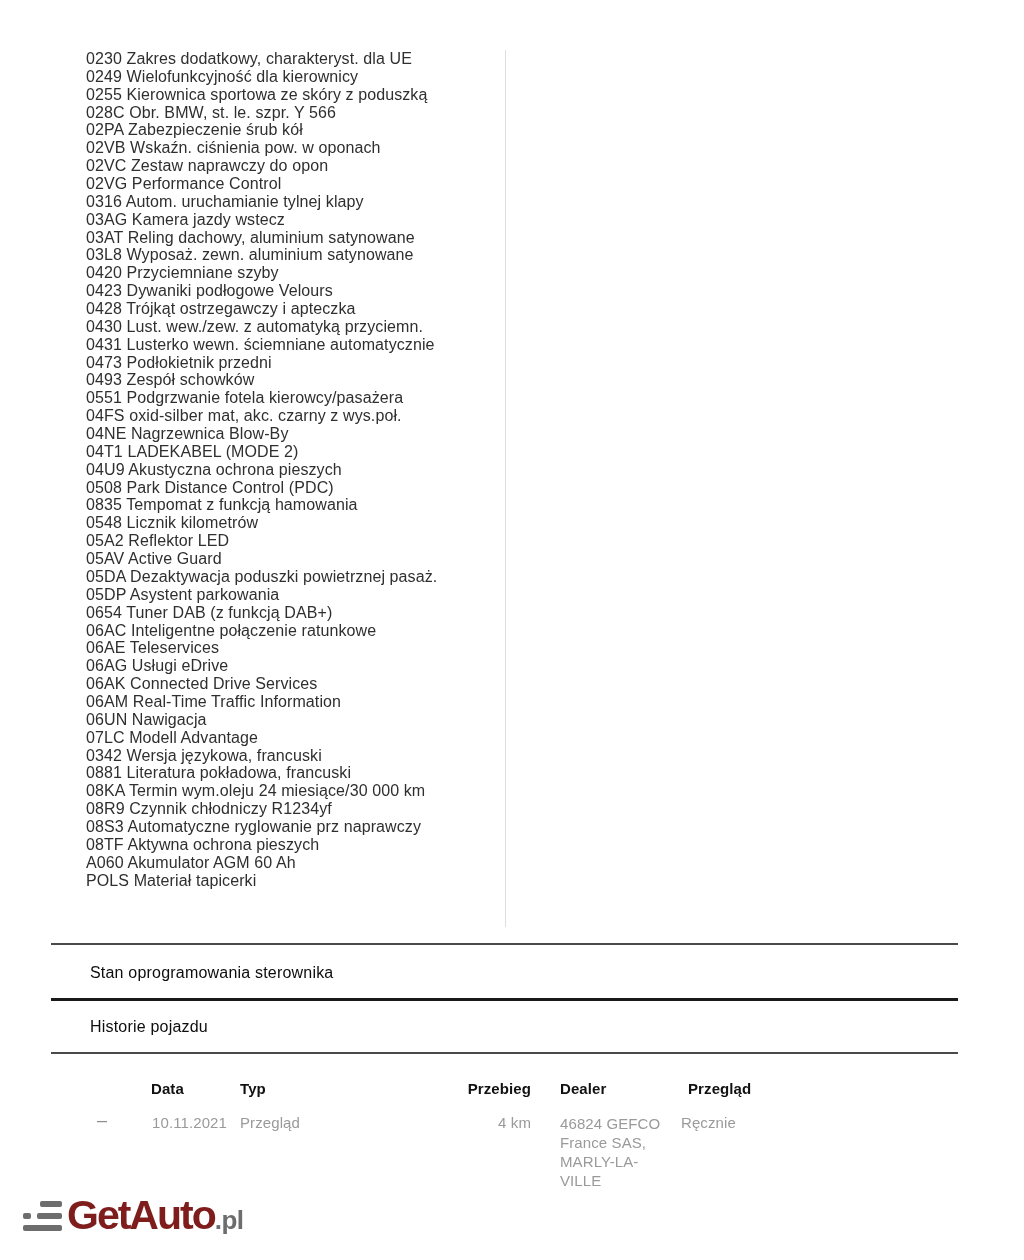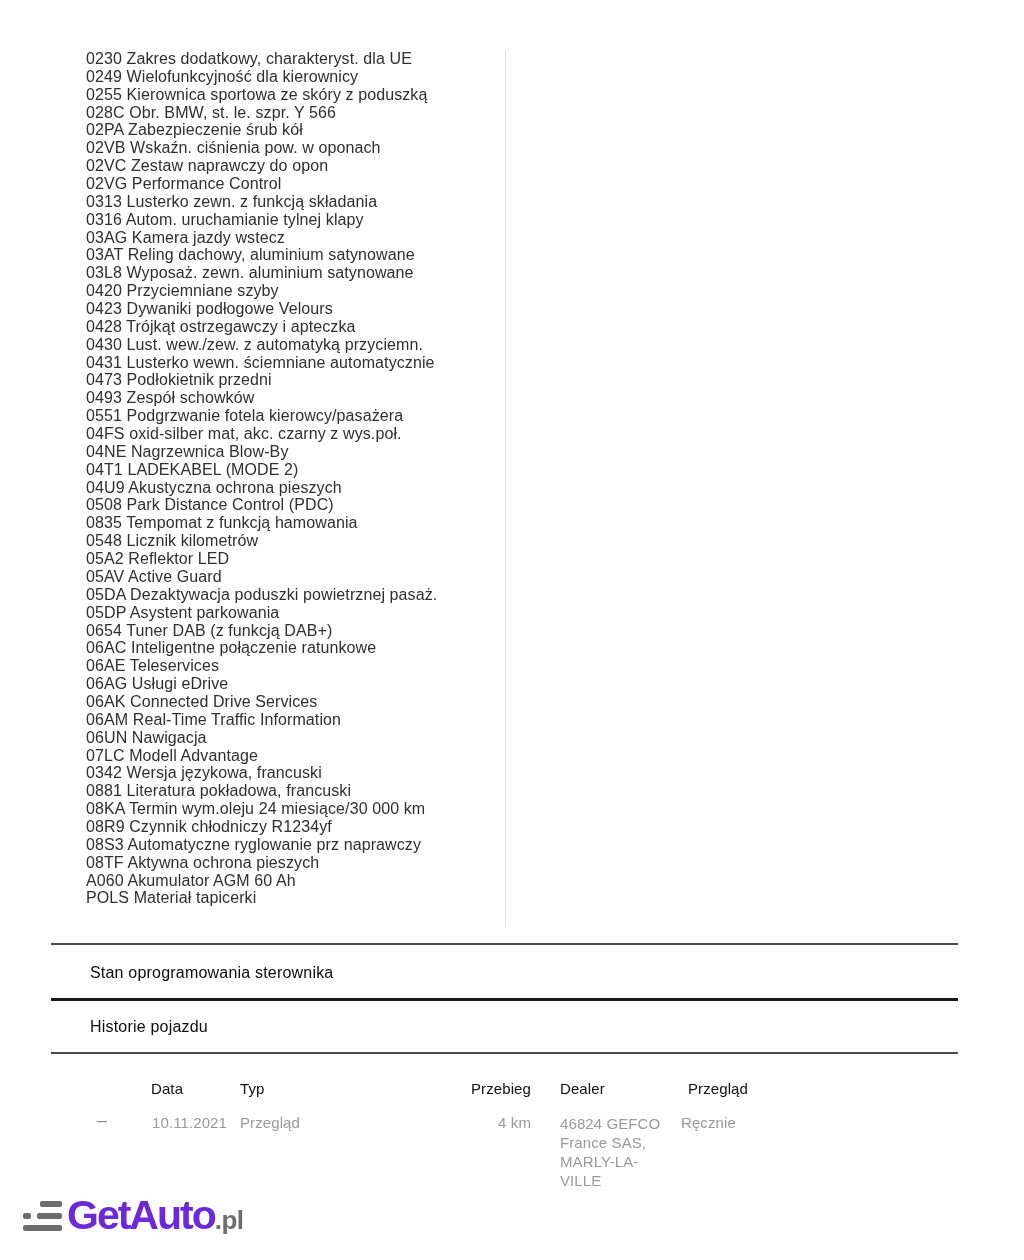--- a/index.html
+++ b/index.html
@@ -33,21 +33,21 @@
     position:absolute; left:90px;
     font-size:16px; color:#0d0d0d;
     letter-spacing:0.2px;
     cursor:pointer;
   }
   .section-title-1 { top:964px; }
   .section-title-2 { top:1018px; }
   
   .th {
     position:absolute; top:1080px;
-    font-size:15px; font-weight:normal; color:#111111;
+    font-size:15px; font-weight:bold; color:#111111;
     letter-spacing:0.1px;
   }
   .th-data { left:151px; }
   .th-typ { left:240px; }
   .th-przebieg { left:410px; width:121px; text-align:right; }
   .th-dealer { left:560px; }
   .th-przeglad { left:688px; }
   .td {
     position:absolute; top:1114px;
     font-size:15px; color:#9a9a9a;
@@ -66,21 +66,21 @@
     cursor:pointer;
   }
   .logo-icon { position:relative; width:39px; height:34px; }
   .logo-icon .bar { position:absolute; height:6px; background:#6d6d6d; border-radius:2px; }
   .bar-top { left:17px; top:2px; width:22px; }
   .bar-mid-dot { left:0; top:14px; width:8px; }
   .bar-mid { left:14px; top:14px; width:25px; }
   .bar-bot { left:0; top:26px; width:39px; }
   .logo-wordmark { display:flex; align-items:baseline; }
   .logo-text {
-    font-size:41px; font-weight:bold; color:#6d28d9;
+    font-size:41px; font-weight:bold; color:#7f1d1d;
     letter-spacing:-2px; line-height:40px;
   }
   .logo-suffix {
     font-size:26px; font-weight:bold; color:#6d6d6d;
     letter-spacing:-0.5px;
   }
 </style>
 </head>
 <body>
 
@@ -88,21 +88,20 @@
 
   <div class="options-list">
       <div class="opt-line">0230 Zakres dodatkowy, charakteryst. dla UE</div>
       <div class="opt-line">0249 Wielofunkcyjność dla kierownicy</div>
       <div class="opt-line">0255 Kierownica sportowa ze skóry z poduszką</div>
       <div class="opt-line">028C Obr. BMW, st. le. szpr. Y 566</div>
       <div class="opt-line">02PA Zabezpieczenie śrub kół</div>
       <div class="opt-line">02VB Wskaźn. ciśnienia pow. w oponach</div>
       <div class="opt-line">02VC Zestaw naprawczy do opon</div>
       <div class="opt-line">02VG Performance Control</div>
-      <div class="opt-line">0313 Lusterko zewn. z funkcją składania</div>
       <div class="opt-line">0316 Autom. uruchamianie tylnej klapy</div>
       <div class="opt-line">03AG Kamera jazdy wstecz</div>
       <div class="opt-line">03AT Reling dachowy, aluminium satynowane</div>
       <div class="opt-line">03L8 Wyposaż. zewn. aluminium satynowane</div>
       <div class="opt-line">0420 Przyciemniane szyby</div>
       <div class="opt-line">0423 Dywaniki podłogowe Velours</div>
       <div class="opt-line">0428 Trójkąt ostrzegawczy i apteczka</div>
       <div class="opt-line">0430 Lust. wew./zew. z automatyką przyciemn.</div>
       <div class="opt-line">0431 Lusterko wewn. ściemniane automatycznie</div>
       <div class="opt-line">0473 Podłokietnik przedni</div>

